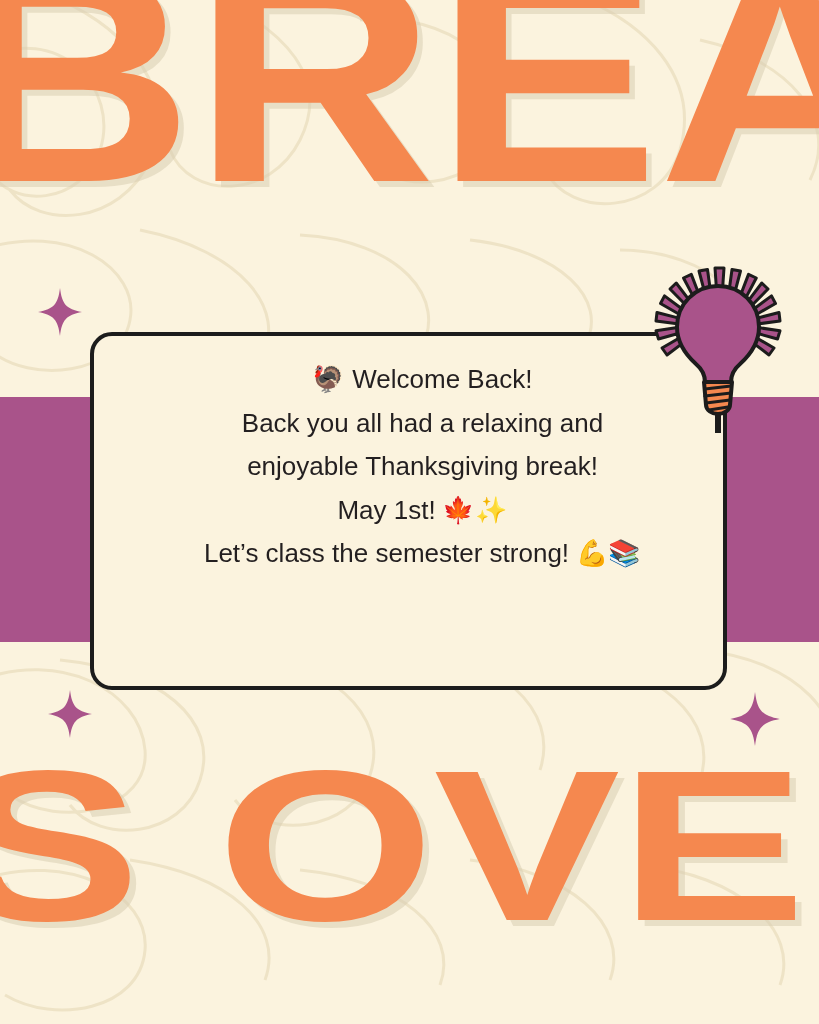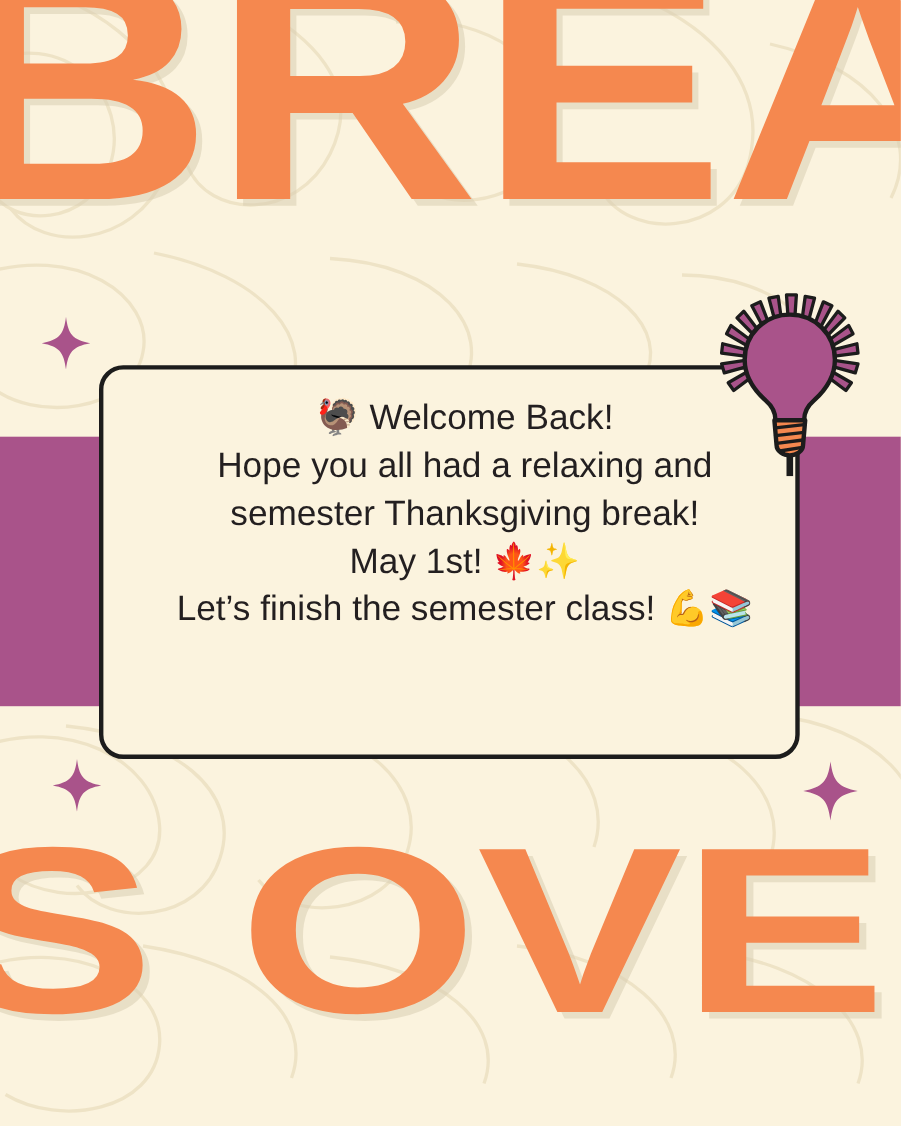--- a/index.html
+++ b/index.html
@@ -78,21 +78,21 @@
   }
   .card-text {
     position: absolute;
     left: 0;
     right: 0;
     top: 22px;
     padding: 0 16px;
     text-align: center;
     color: #231f20;
     font-family: "Liberation Sans", sans-serif;
-    font-size: 32px;
+    font-size: 26px;
     line-height: 43.5px;
     font-weight: 400;
     margin-left: 28px;
   }
   .card-text .line { display: block; white-space: nowrap; }
 
   
   .bulb {
     position: absolute;
     left: 652px;
@@ -144,24 +144,24 @@
 
   <div class="purple-band"></div>
 
   <div class="headline headline-top">BREAK</div>
 
   <div class="headline headline-bottom">IS OVER?</div>
 
   <div class="card">
     <div class="card-text">
       <span class="line">🦃 Welcome Back!</span>
-      <span class="line">Hope you all had a relaxing and</span>
-      <span class="line">semester Thanksgiving break!</span>
+      <span class="line">Back you all had a relaxing and</span>
+      <span class="line">enjoyable Thanksgiving break!</span>
       <span class="line">May 1st! 🍁✨</span>
-      <span class="line">Let’s finish the semester class! 💪📚</span>
+      <span class="line">Let’s class the semester strong! 💪📚</span>
     </div>
   </div>
 
   <svg class="bulb" viewBox="0 0 132 175" aria-hidden="true">
 
     <rect x="63" y="120" width="6" height="55" fill="#1c1c1c"></rect>
 
     <g stroke="#1c1c1c" stroke-width="3" fill="#a9538a" stroke-linejoin="round">
       <path d="M63 10 h9 l-1.5 22 h-6 z"></path>
       <path d="M47 13 l8.5 -1.5 l3 22 l-5.8 1 z"></path>

